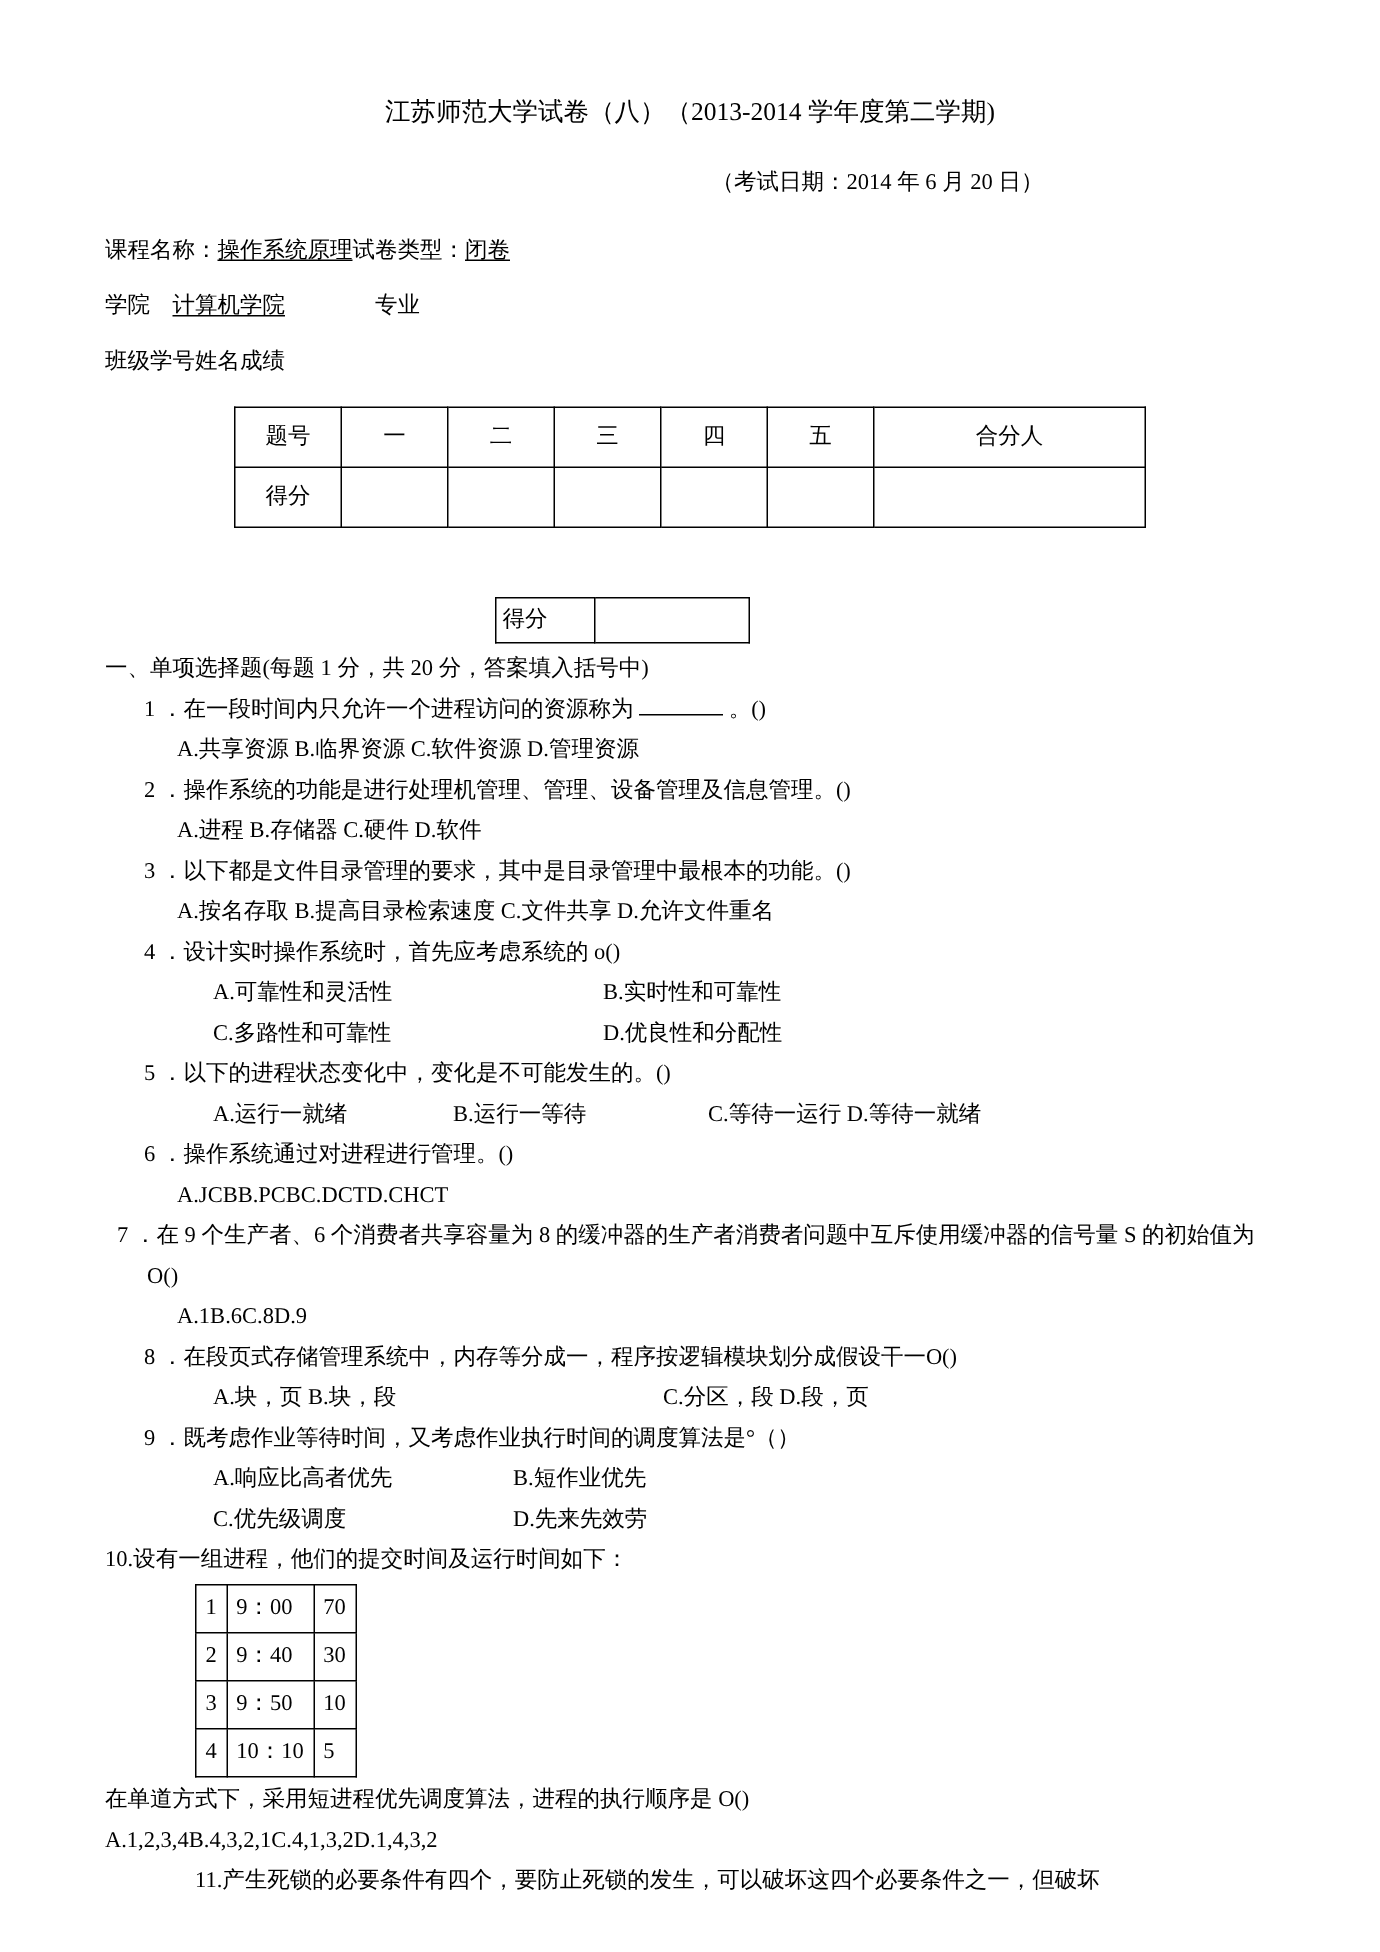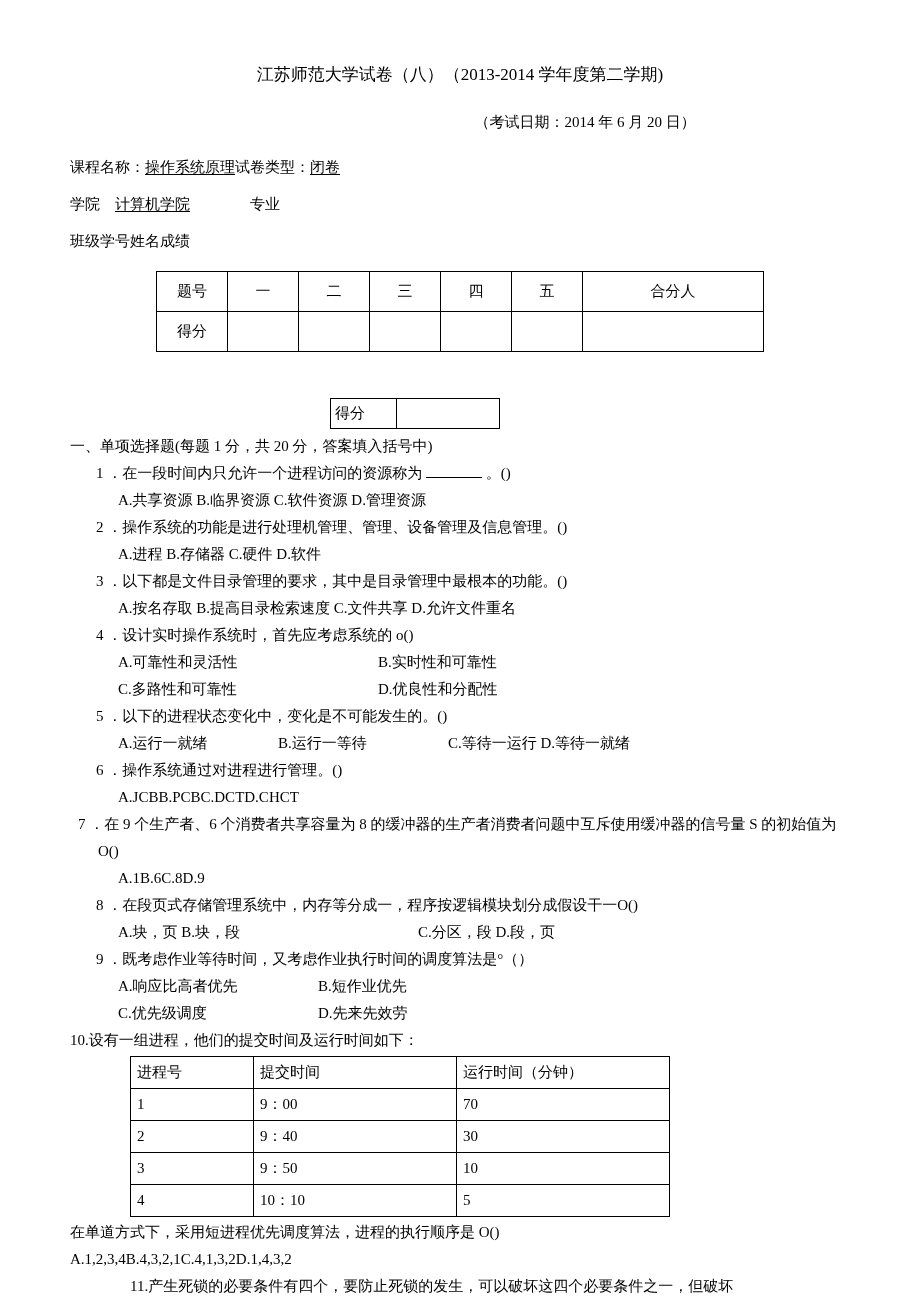--- a/index.html
+++ b/index.html
@@ -68,21 +68,21 @@
   }
   .q {
     margin-left: 26px;
     text-indent: -20px;
     padding-left: 20px;
   }
   .opt {
     margin-left: 48px;
   }
   .opt-cols {
-    margin-left: 48px;
+    margin-left: 72px;
   }
   .opt-cols span { display: inline-block; }
   .blank {
     border-bottom: 1px solid #000;
     display: inline-block;
     width: 56px;
     height: 1em;
     vertical-align: baseline;
   }
   .ptable {
@@ -189,25 +189,20 @@
 <div class="opt-cols">
   <span style="width:200px">A.响应比高者优先</span><span>B.短作业优先</span>
 </div>
 <div class="opt-cols">
   <span style="width:200px">C.优先级调度</span><span>D.先来先效劳</span>
 </div>
 
 <div class="nomargin">10.设有一组进程，他们的提交时间及运行时间如下：</div>
 <table class="ptable">
   <tbody>
-      <tr>
-    <td class="p1">进程号</td>
-    <td class="p2">提交时间</td>
-    <td class="p3">运行时间（分钟）</td>
-  </tr>
   <tr>
     <td>1</td>
     <td>9：00</td>
     <td>70</td>
   </tr>
   <tr>
     <td>2</td>
     <td>9：40</td>
     <td>30</td>
   </tr>

